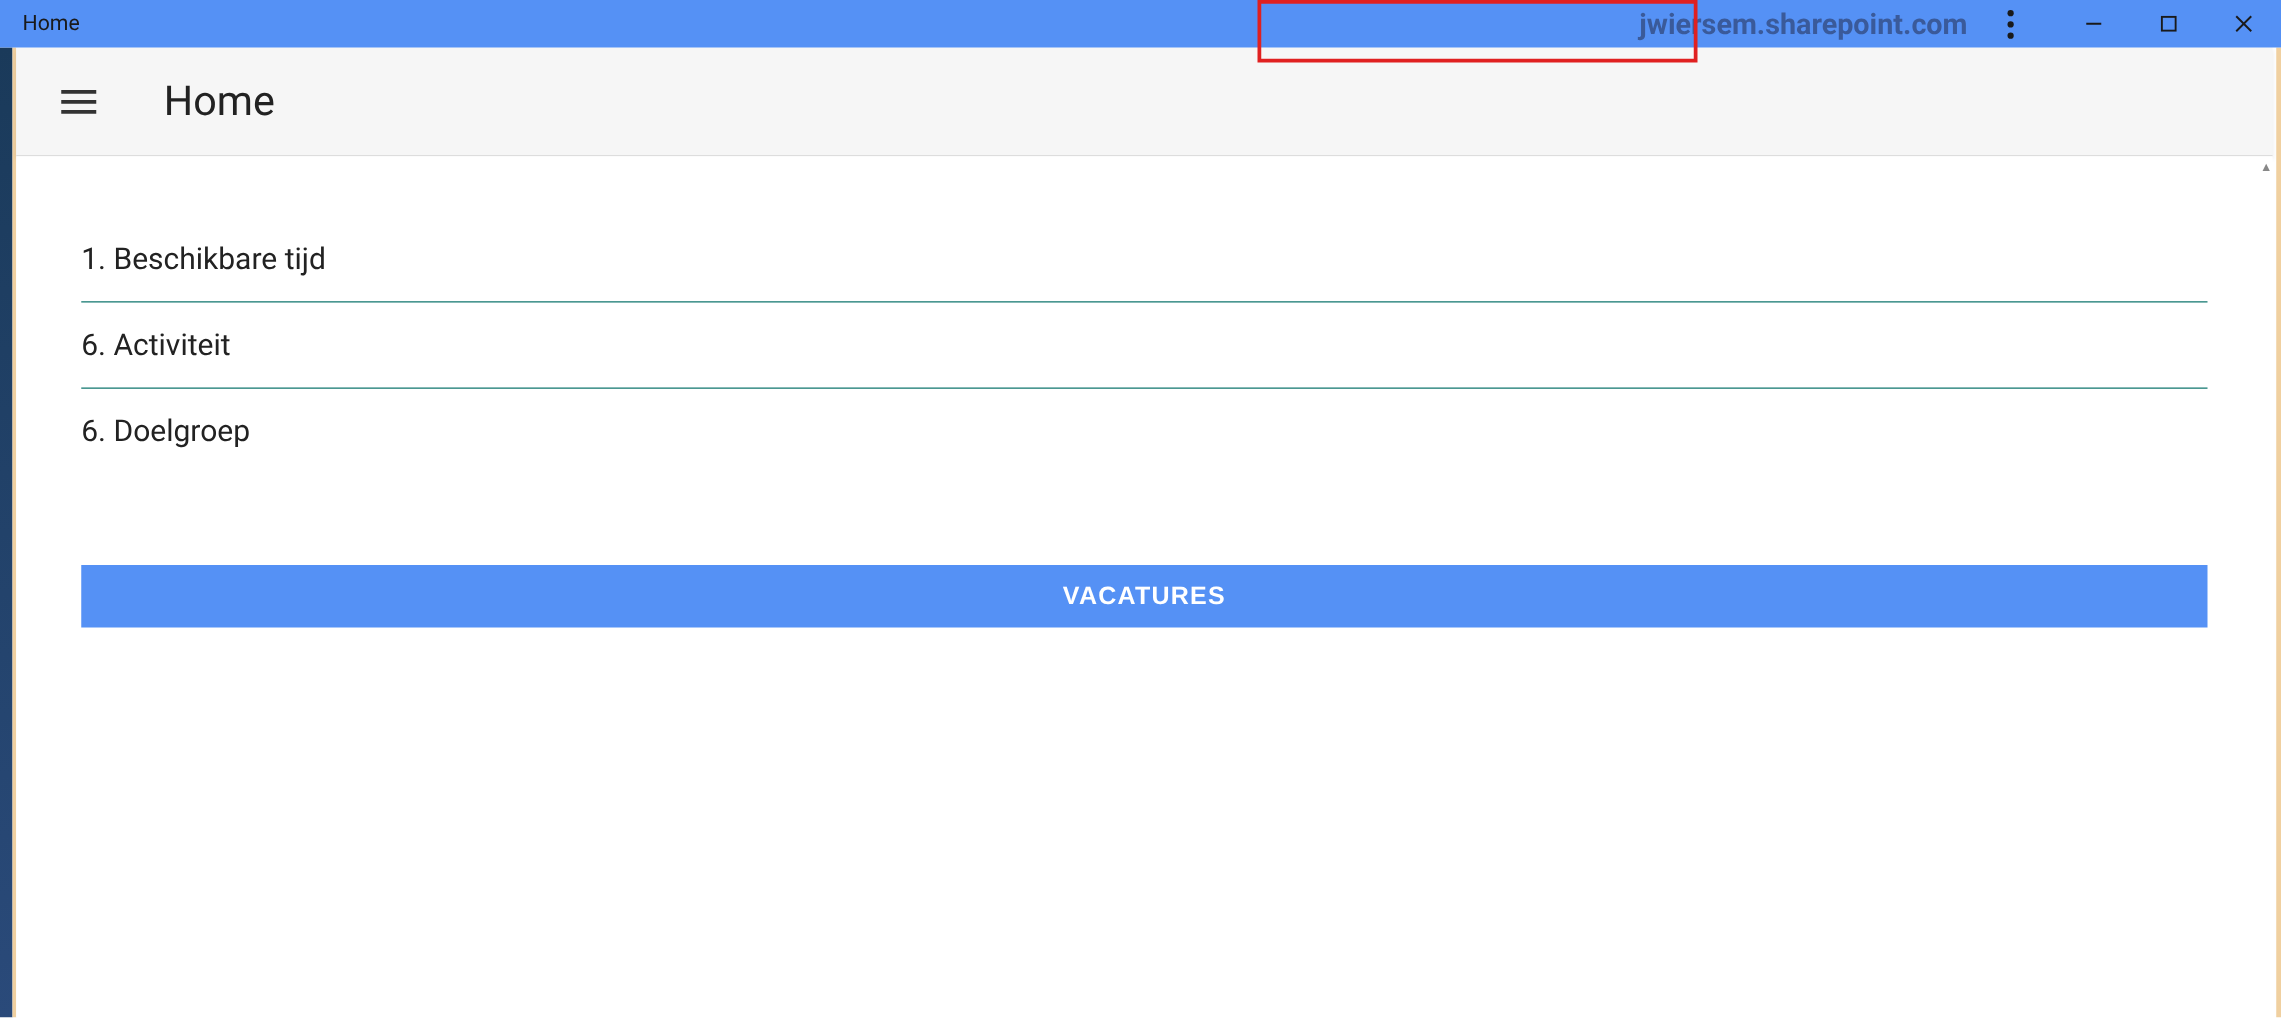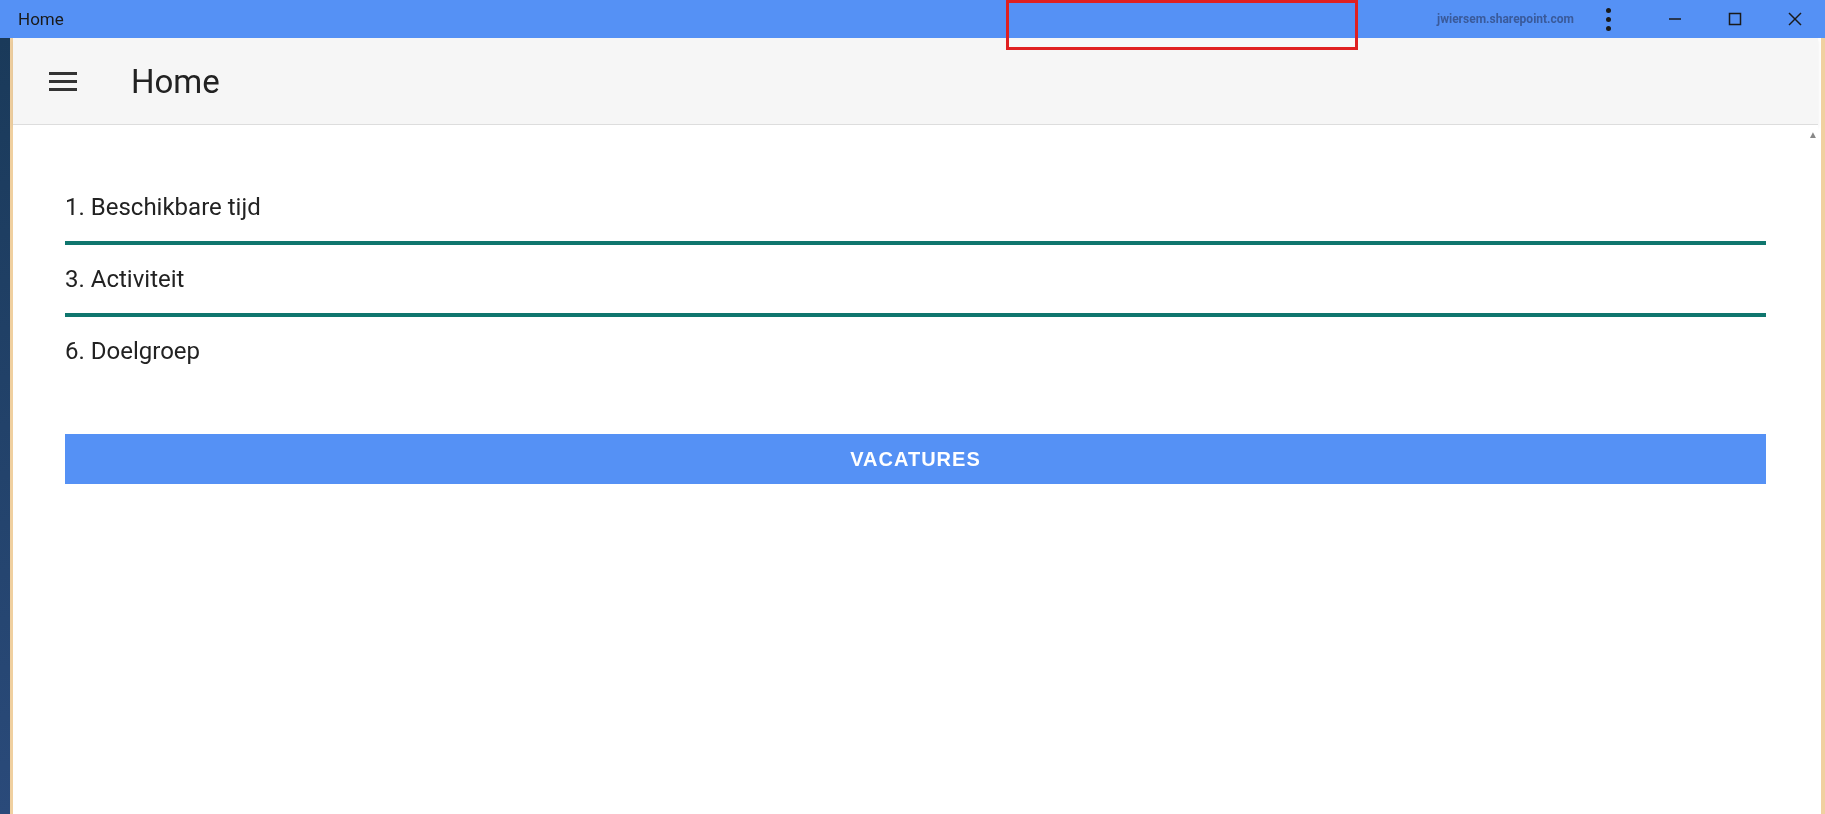--- a/index.html
+++ b/index.html
@@ -31,21 +31,21 @@
       position: absolute;
       right: 0;
       top: 0;
       height: 100%;
       display: flex;
       align-items: center;
       gap: 0;
     }
     .url-text {
       color: #3a5a9a;
-      font-size: 12px;
+      font-size: 23px;
       font-weight: bold;
       margin-right: 18px;
     }
     .kebab-icon {
       display: flex;
       flex-direction: column;
       gap: 4px;
       padding: 0 14px;
       margin-right: 20px;
     }
@@ -130,30 +130,30 @@
     }
     .main {
       flex: 1;
       background: #fff;
       padding: 48px 52px 0 52px;
       position: relative;
       overflow-y: auto;
     }
     .list-item {
       padding: 20px 0;
-      border-bottom: 4px solid #0f766e;
+      border-bottom: 1px solid #0f766e;
       font-size: 24px;
       color: #222;
       cursor: pointer;
     }
     .list-item:last-of-type {
       border-bottom: none;
     }
     .vacatures-btn {
-      margin-top: 49px;
+      margin-top: 73px;
       width: 100%;
       height: 50px;
       background: #5591f5;
       color: #fff;
       border: none;
       font-size: 20px;
       font-weight: bold;
       letter-spacing: 1px;
       cursor: pointer;
       display: flex;
@@ -216,21 +216,21 @@
       <div class="hamburger-icon">
         <div class="hamburger-line"></div>
         <div class="hamburger-line"></div>
         <div class="hamburger-line"></div>
       </div>
       <div class="page-title">Home</div>
     </div>
 
     <div class="main">
       <div class="list-item">1. Beschikbare tijd</div>
-      <div class="list-item">3. Activiteit</div>
+      <div class="list-item">6. Activiteit</div>
       <div class="list-item">6. Doelgroep</div>
 
       <button class="vacatures-btn">VACATURES</button>
     </div>
   </div>
 
   <div class="right-edge"></div>
 </div>
 
 <div class="scroll-arrow">▲</div>

